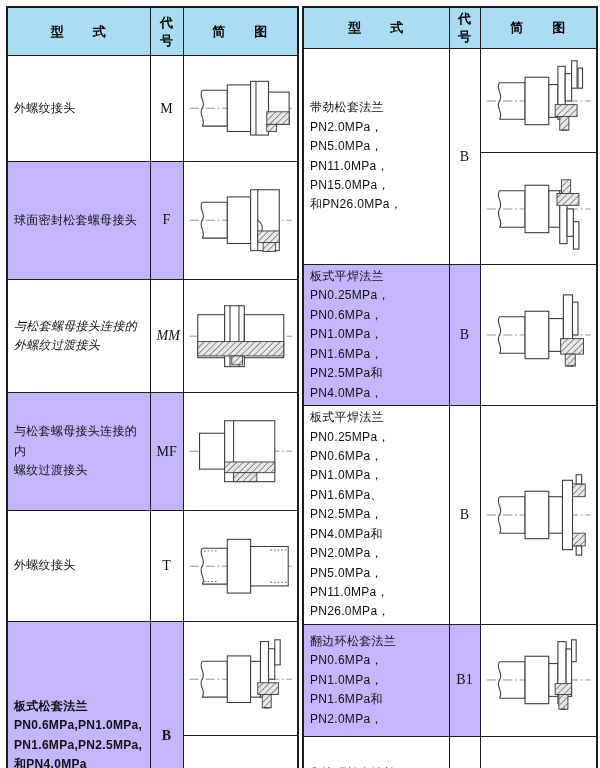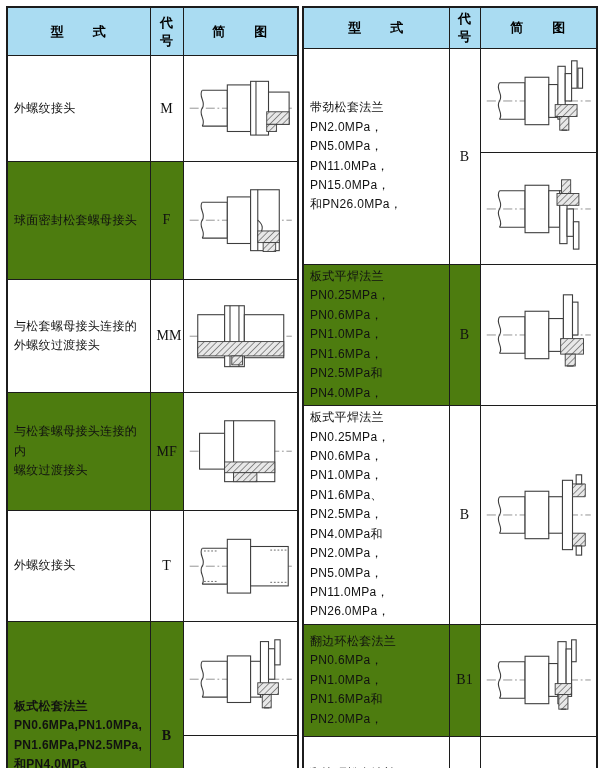--- a/index.html
+++ b/index.html
@@ -34,21 +34,21 @@
   td.type{
     font-size:12px;line-height:1.62;letter-spacing:0.3px;
     white-space:pre-line;text-align:left;
   }
   td.code{
     font-family:"Liberation Serif","DejaVu Serif",serif;
     font-size:14px;text-align:center;
   }
   td.diag{padding:3px;}
   td.diag svg{display:block;width:100%;height:100%;}
-  tr.alt td{background:#4d7c0f;}
+  tr.alt td{background:#c4b5fd;}
   
   .cl{stroke:#8a8a8a;stroke-width:1;stroke-dasharray:10 3 2 3;fill:none;}
   .ln{stroke:#3d3d3d;stroke-width:1.2;fill:none;}
   .bx{stroke:#3d3d3d;stroke-width:1.2;fill:#fff;}
   .ht{stroke:#3d3d3d;stroke-width:1;fill:url(#hatch);}
   .dt{stroke:#5a5a5a;stroke-width:1;stroke-dasharray:2 2;fill:none;}
   .defs-holder{position:absolute;width:0;height:0;overflow:hidden;}
 </style>
 </head>
 <body>
@@ -105,21 +105,21 @@
                 <path class="ln" d="M17,26 H45 M17,66 H45 M45,26 V66"></path>
                 <rect class="bx" x="45" y="20" width="26" height="52"></rect>
                 <rect class="bx" x="71" y="12" width="32" height="68"></rect>
                 <line class="ln" x1="79" y1="12" x2="79" y2="80"></line>
                 <path class="ln" d="M79,46 q10,8 0,18"></path>
                 <rect class="ht" x="79" y="58" width="24" height="13"></rect>
                 <rect class="ht" x="85" y="71" width="14" height="10"></rect>
               </svg>
             </td>
       </tr>
-      <tr style="height:96px;">
+      <tr style="height:96px;font-style:italic;">
         <td class="type">与松套螺母接头连接的
 外螺纹过渡接头</td>
         <td class="code">MM</td>
         <td class="diag">
               <svg viewBox="0 0 120 92" preserveAspectRatio="xMidYMid meet">
                 <line class="cl" x1="3" y1="46" x2="117" y2="46"></line>
                 <rect class="bx" x="12" y="22" width="30" height="48"></rect>
                 <rect class="bx" x="42" y="12" width="22" height="68"></rect>
                 <line class="ln" x1="48" y1="12" x2="48" y2="80"></line>
                 <line class="ln" x1="58" y1="12" x2="58" y2="80"></line>

